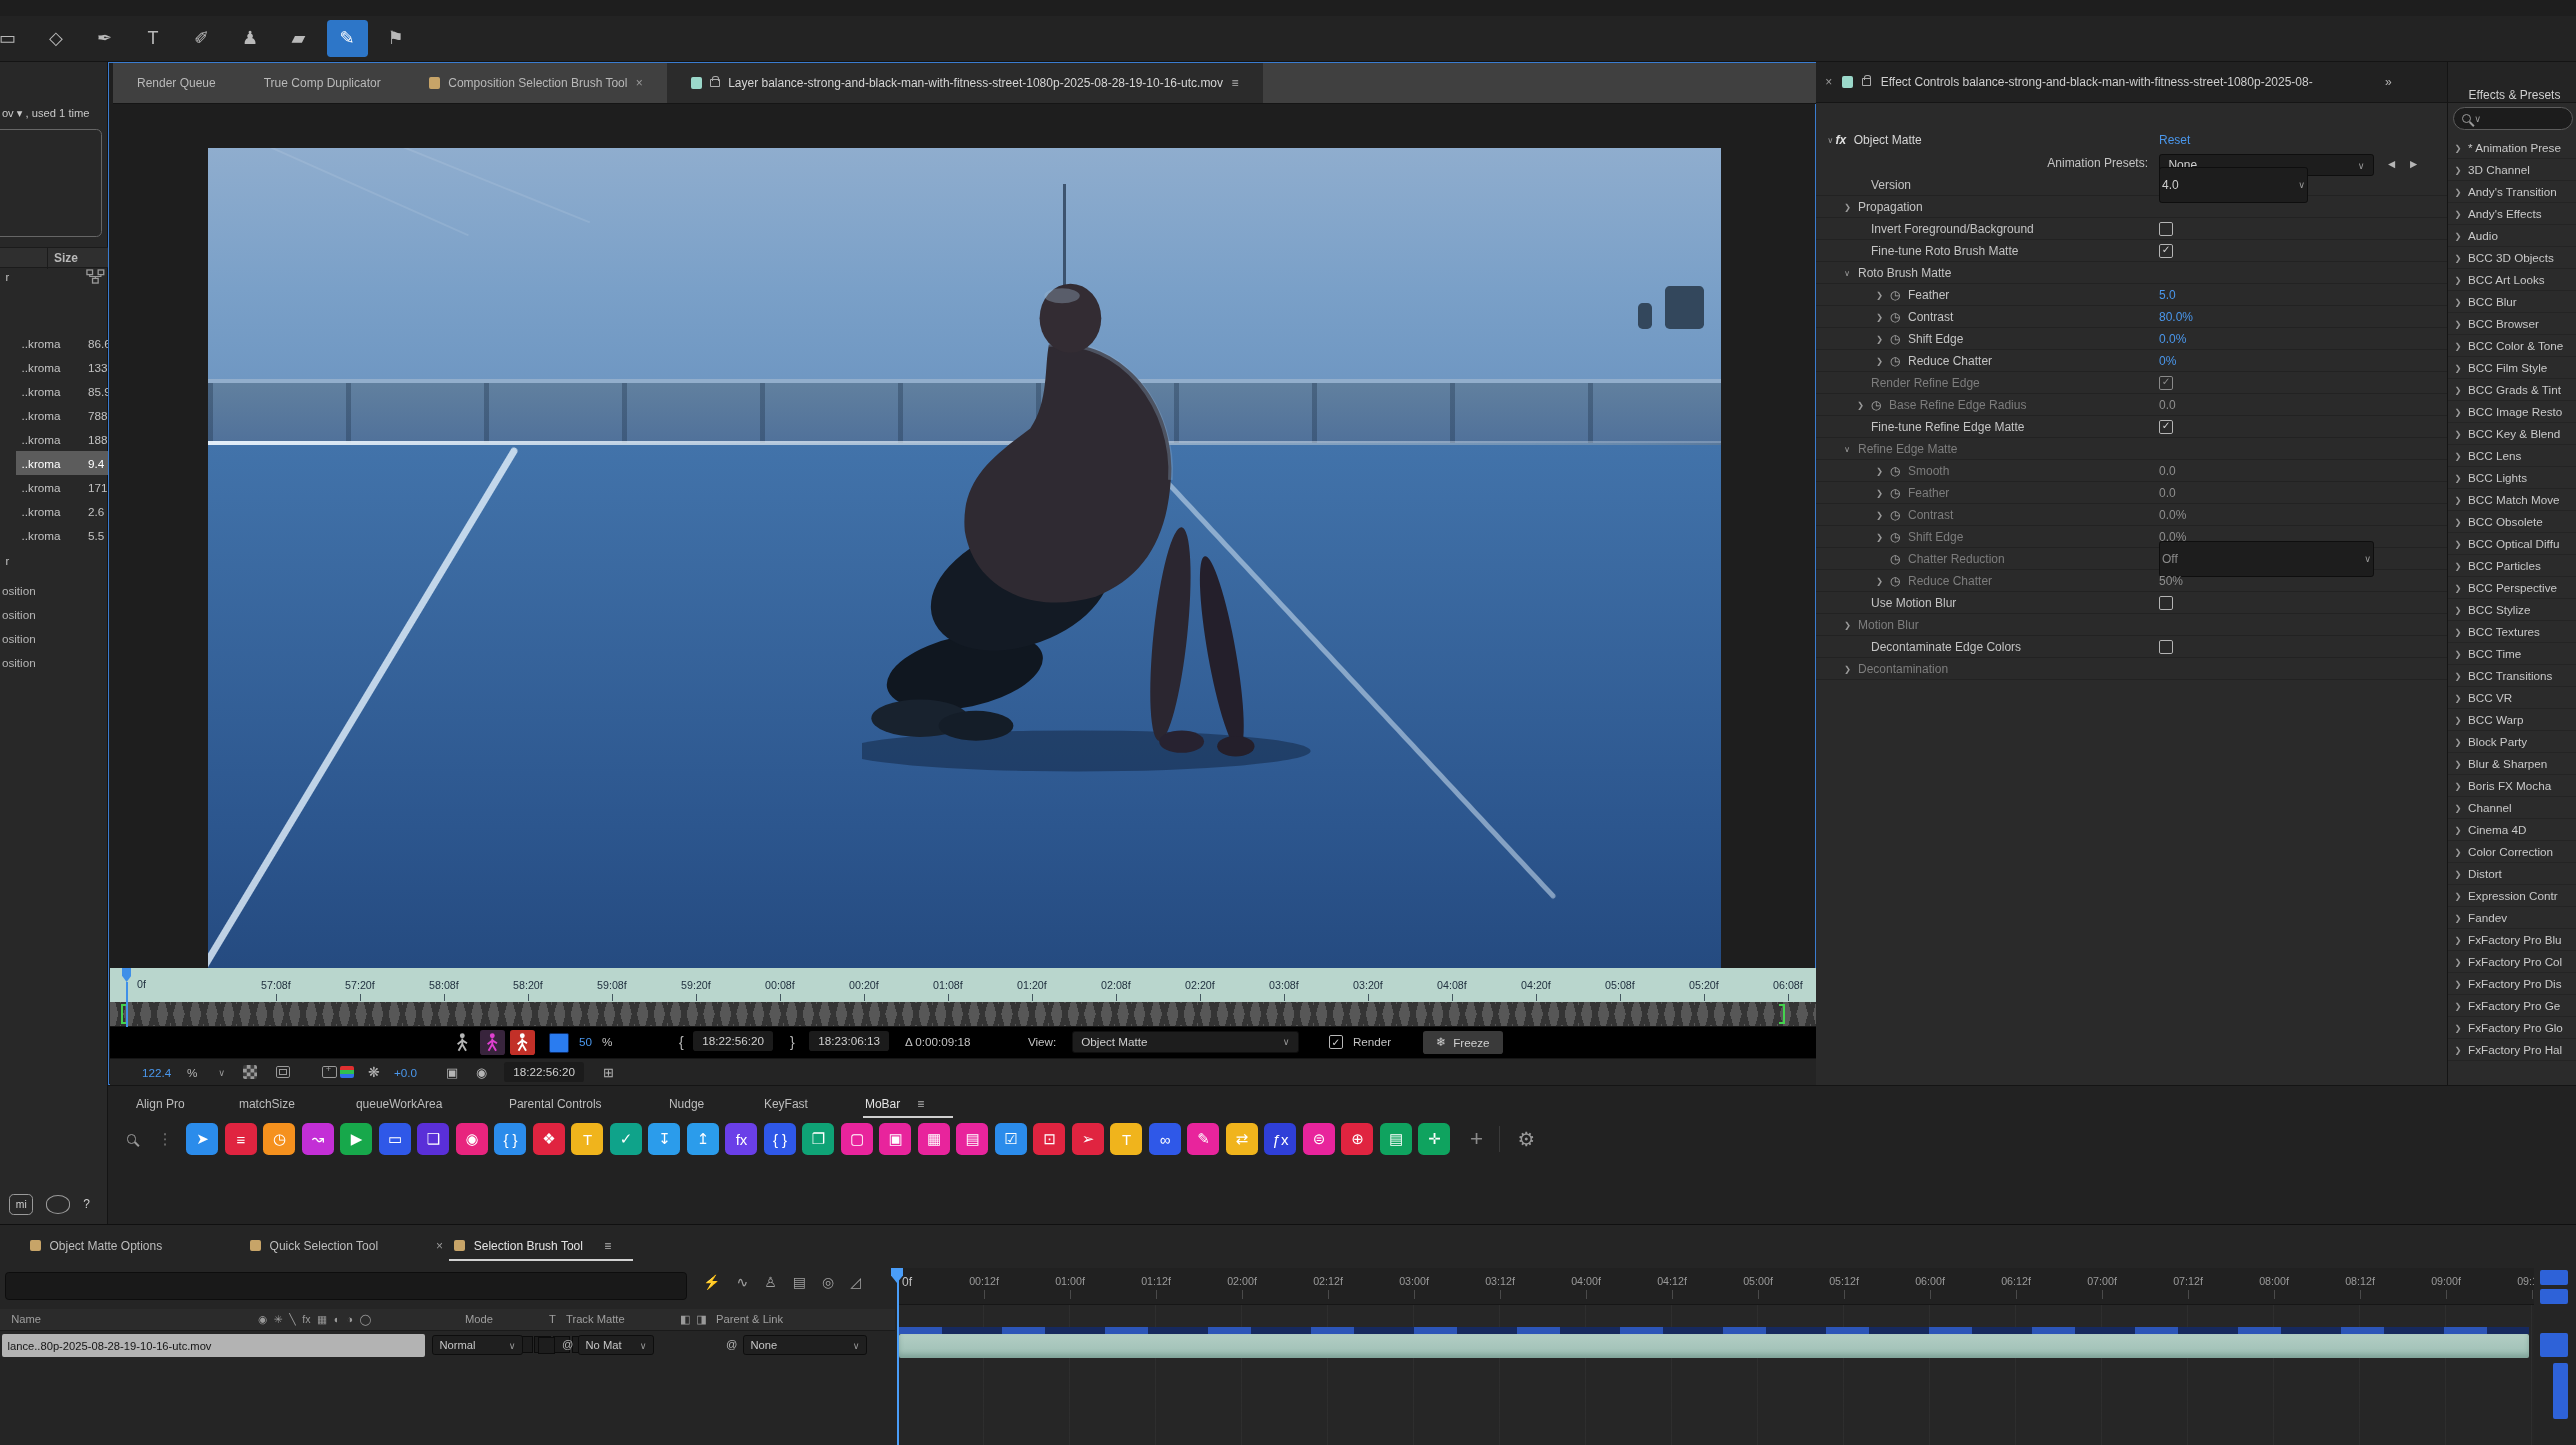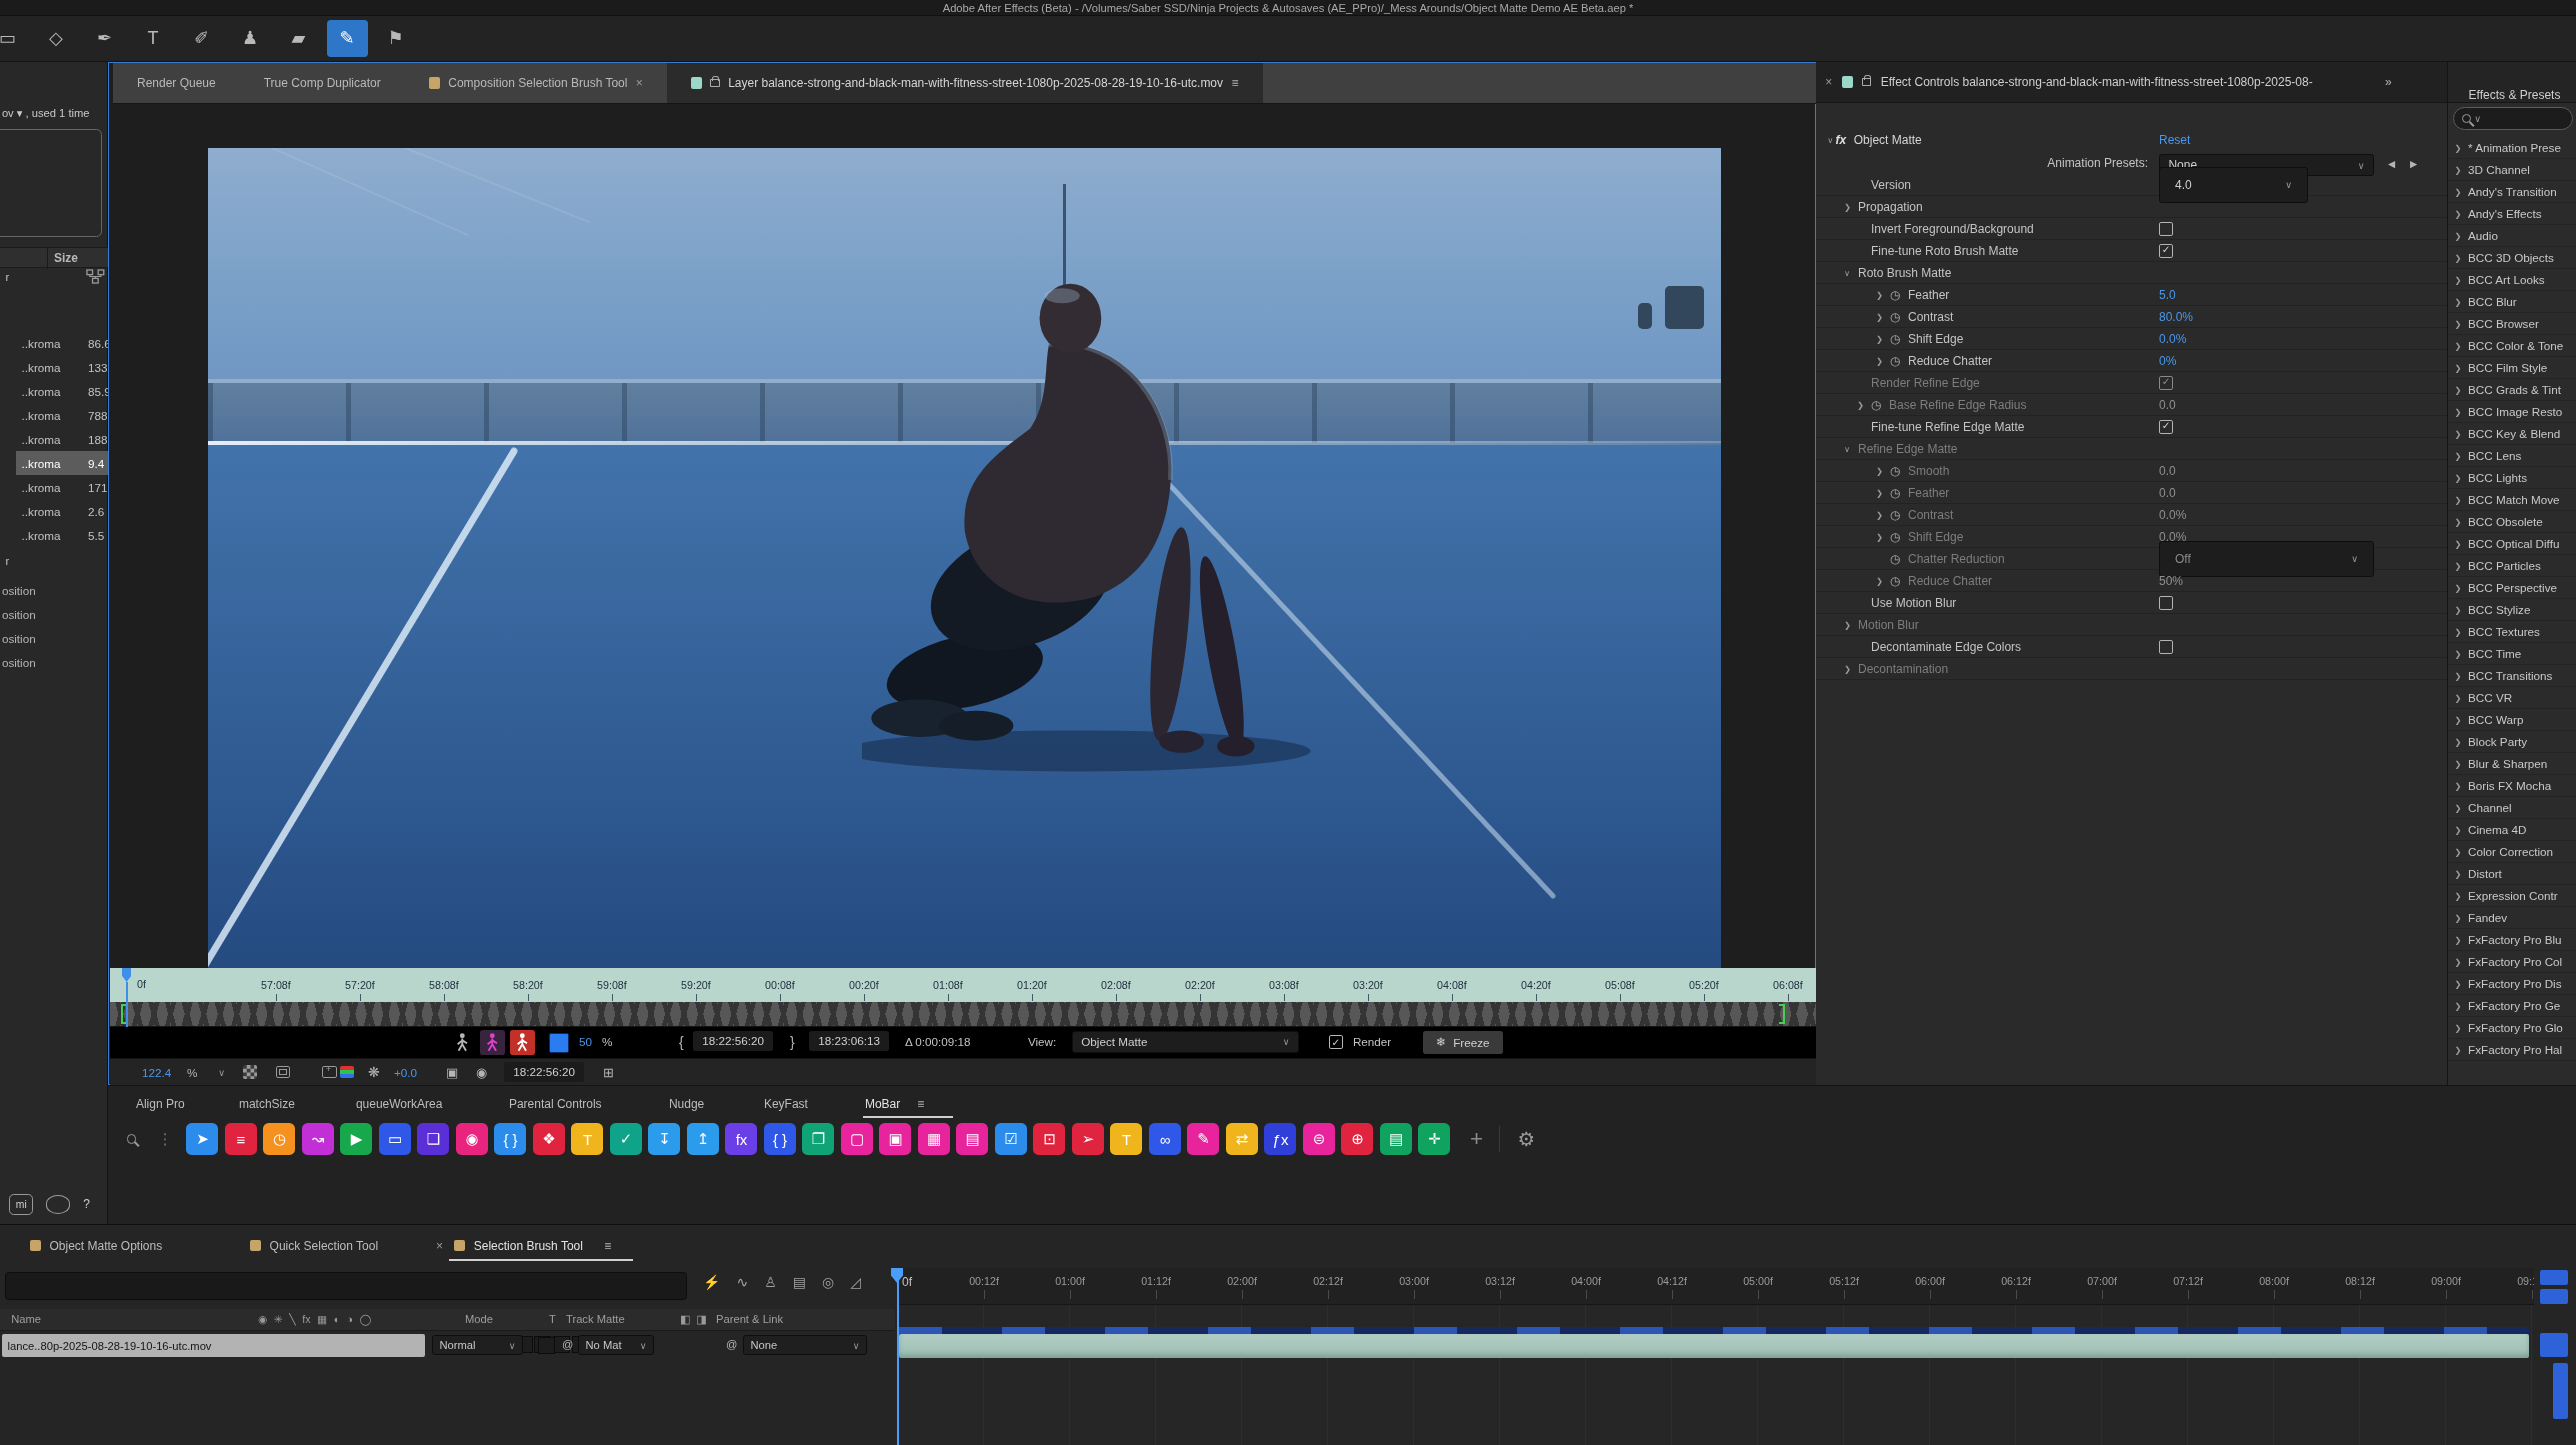--- a/index.html
+++ b/index.html
@@ -160,21 +160,21 @@
   .ecrow.dim .lbl{color:#7d7d7d}
   .ecrow .val{display:none;position:absolute;left:343px}
   .ecrow.ctl-val .val{display:block}
   .ecrow.vblue .val{color:#4a97ec}.ecrow.vgray .val{color:#8f8f8f}
   .ecrow .chk{display:none;position:absolute;left:343px;width:14px;height:14px;border:1.9px solid #b5b5b5;
      border-radius:1.9px;font-size:10.3px;color:#cfcfcf;line-height:10.3px;text-align:center}
   .ecrow.ctl-chk1 .chk{display:block}.ecrow.ctl-chk0 .chk{display:block}
   .ecrow.ctl-chk1 .chk::after{content:"✓"}
   .ecrow.dim .chk{border-color:#8a8a8a;color:#8a8a8a}
   .ecrow .drop{display:none;position:absolute;left:343px;height:36px;background:#1d1d1d;
-     border:0.9px solid #0e0e0e;border-radius:2.8px;align-items:center;justify-content:space-between;padding:0 15px;color:#cfcfcf}
+     border:0.9px solid #0e0e0e;border-radius:2.8px;align-items:center;justify-content:space-between;padding:0 2px;color:#cfcfcf}
   .ecrow.ctl-drop .drop{display:flex}
   .ecrow.dim .drop{color:#8a8a8a}
   #animrow{position:absolute;left:0;top:90px;width:100%;height:22.4px;font-size:12px}
   #animrow .al{position:absolute;right:299px;top:3.7px;color:#c4c4c4}
   #animrow .addl{position:absolute;left:343px;top:1.9px;width:215px}
   .arrowbtn{position:absolute;top:5.6px;color:#b5b5b5;font-size:9.3px}
 
   
   #eppanel{left:2448px;top:62px;width:128px;height:1023px;background:#2b2b2b}
   #ephead{position:absolute;left:0;top:0;width:100%;height:41px;background:#242424;border-bottom:0.9px solid #151515;
@@ -236,23 +236,20 @@
      clip-path:polygon(0 0,100% 0,100% 50%,50% 100%,0 50%)}
   .scrollblk{position:absolute;background:#2e62d8;border-radius:1.9px}
 
   svg{display:block}
 </style>
 </head>
 <body>
 
 <div class="app">
 
-  <div class="abs" id="titlebar">
-    <span>Adobe After Effects (Beta) - /Volumes/Saber SSD/Ninja Projects &amp; Autosaves (AE_PPro)/_Mess Arounds/Object Matte Demo AE Beta.aep *</span>
-  </div>
 
   <div class="abs" id="topbar">
     <div id="tools">
 
         <div class="tool">
           <span>▭</span>
         </div>
 
         <div class="tool">
           <span>◇</span>

